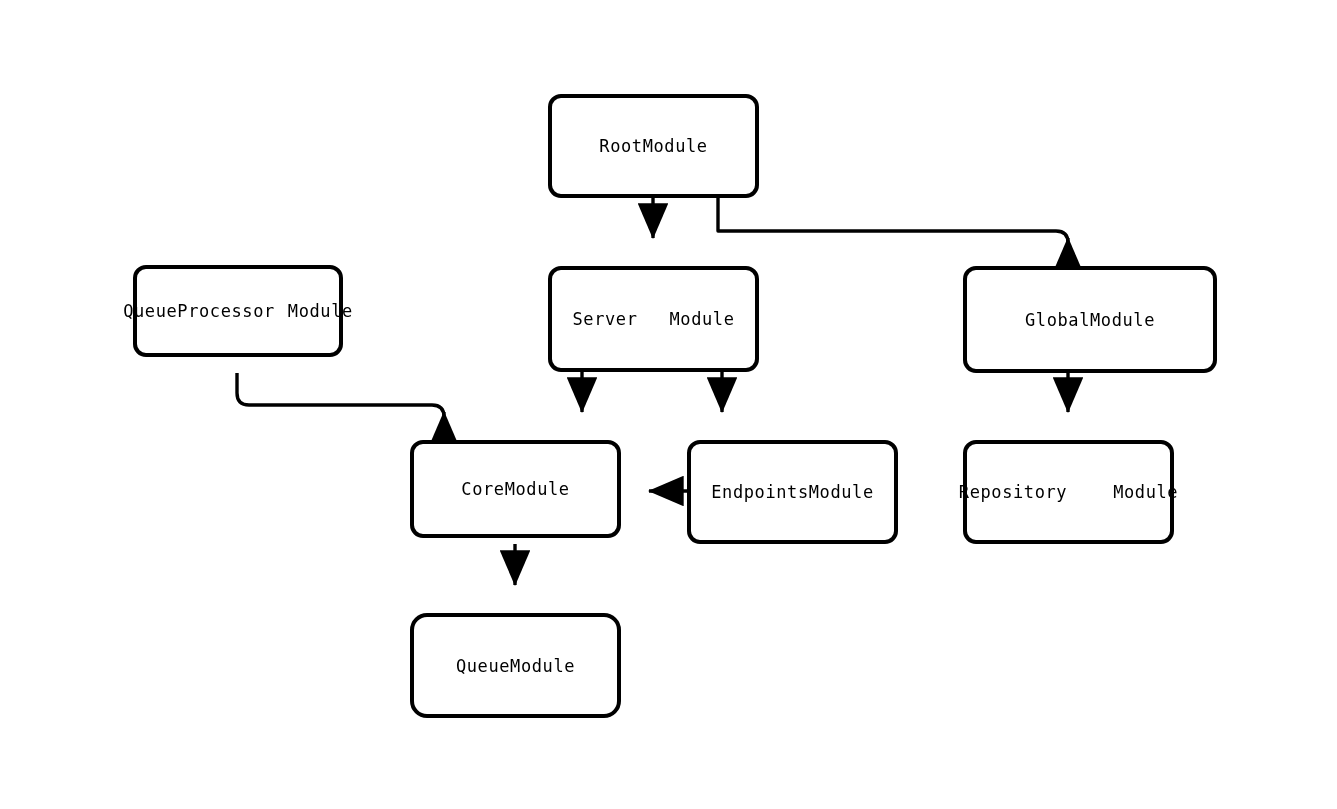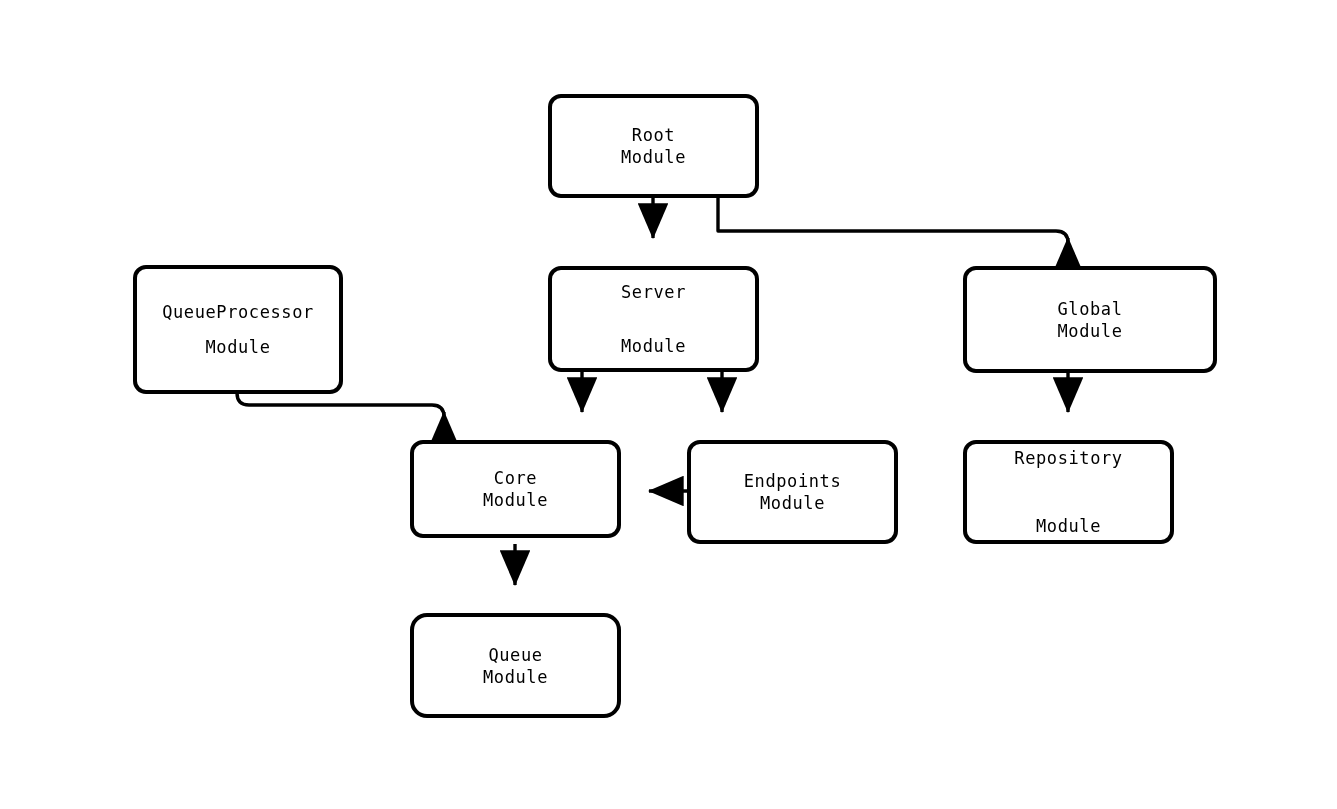--- a/index.html
+++ b/index.html
@@ -26,21 +26,21 @@
     width: 1337px;
     height: 809px;
   }
   .node {
     position: absolute;
     box-sizing: border-box;
     background: #ffffff;
     border: 4px solid #000000;
     border-radius: 13px;
     display: flex;
-    flex-direction: column;
+    flex-direction: row;
     align-items: center;
     justify-content: center;
     z-index: 2;
   }
   .node-label {
     color: #000000;
     font-family: "DejaVu Sans Mono", "Liberation Mono", monospace;
     font-size: 17px;
     line-height: 22px;
     letter-spacing: 0.6px;
@@ -75,21 +75,21 @@
     <path d="M515,544 L515,585" fill="none" stroke="#000000" stroke-width="3.4" marker-end="url(#arrowhead)"></path>
 
     <path d="M1068,373 L1068,412" fill="none" stroke="#000000" stroke-width="3.4" marker-end="url(#arrowhead)"></path>
   </svg>
 
   <div class="node" style="left:548px; top:94px; width:211px; height:104px;">
     <span class="node-label">Root</span>
     <span class="node-label">Module</span>
   </div>
 
-  <div class="node" style="left:133px; top:265px; width:210px; height:129px;gap:13px;">
+  <div class="node" style="left:133px; top:265px; width:210px; height:92px;gap:13px;">
     <span class="node-label">QueueProcessor</span>
     <span class="node-label">Module</span>
   </div>
 
   <div class="node" style="left:548px; top:266px; width:211px; height:106px;gap:32px;">
     <span class="node-label">Server</span>
     <span class="node-label">Module</span>
   </div>
 
   <div class="node" style="left:963px; top:266px; width:254px; height:107px;">

